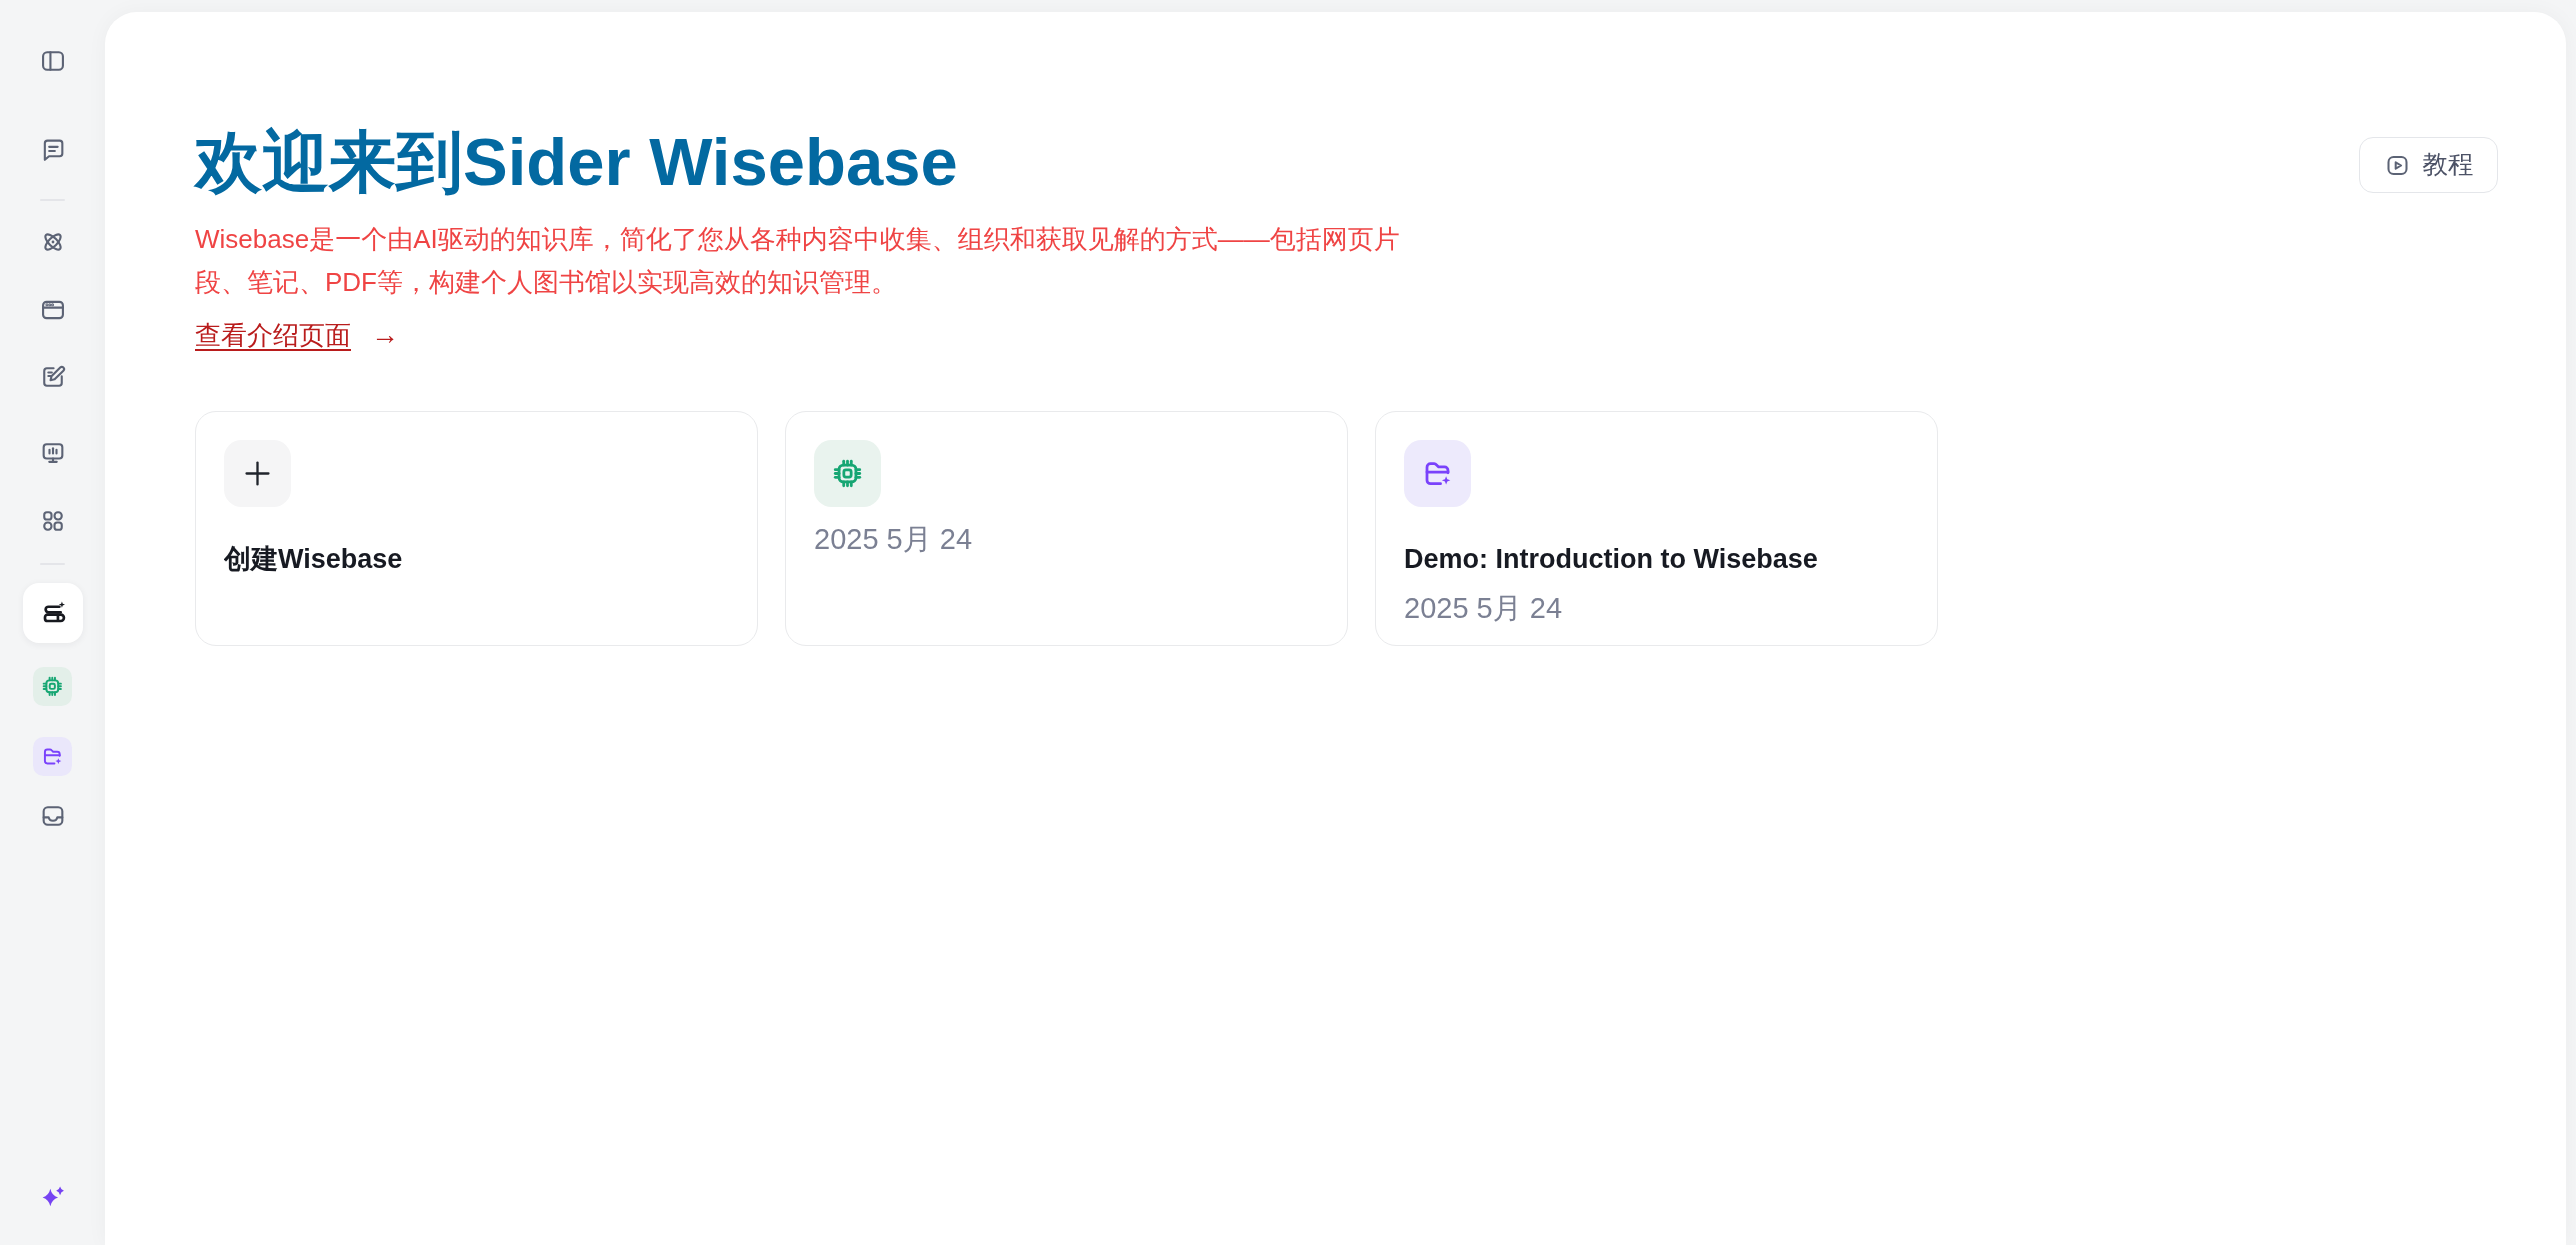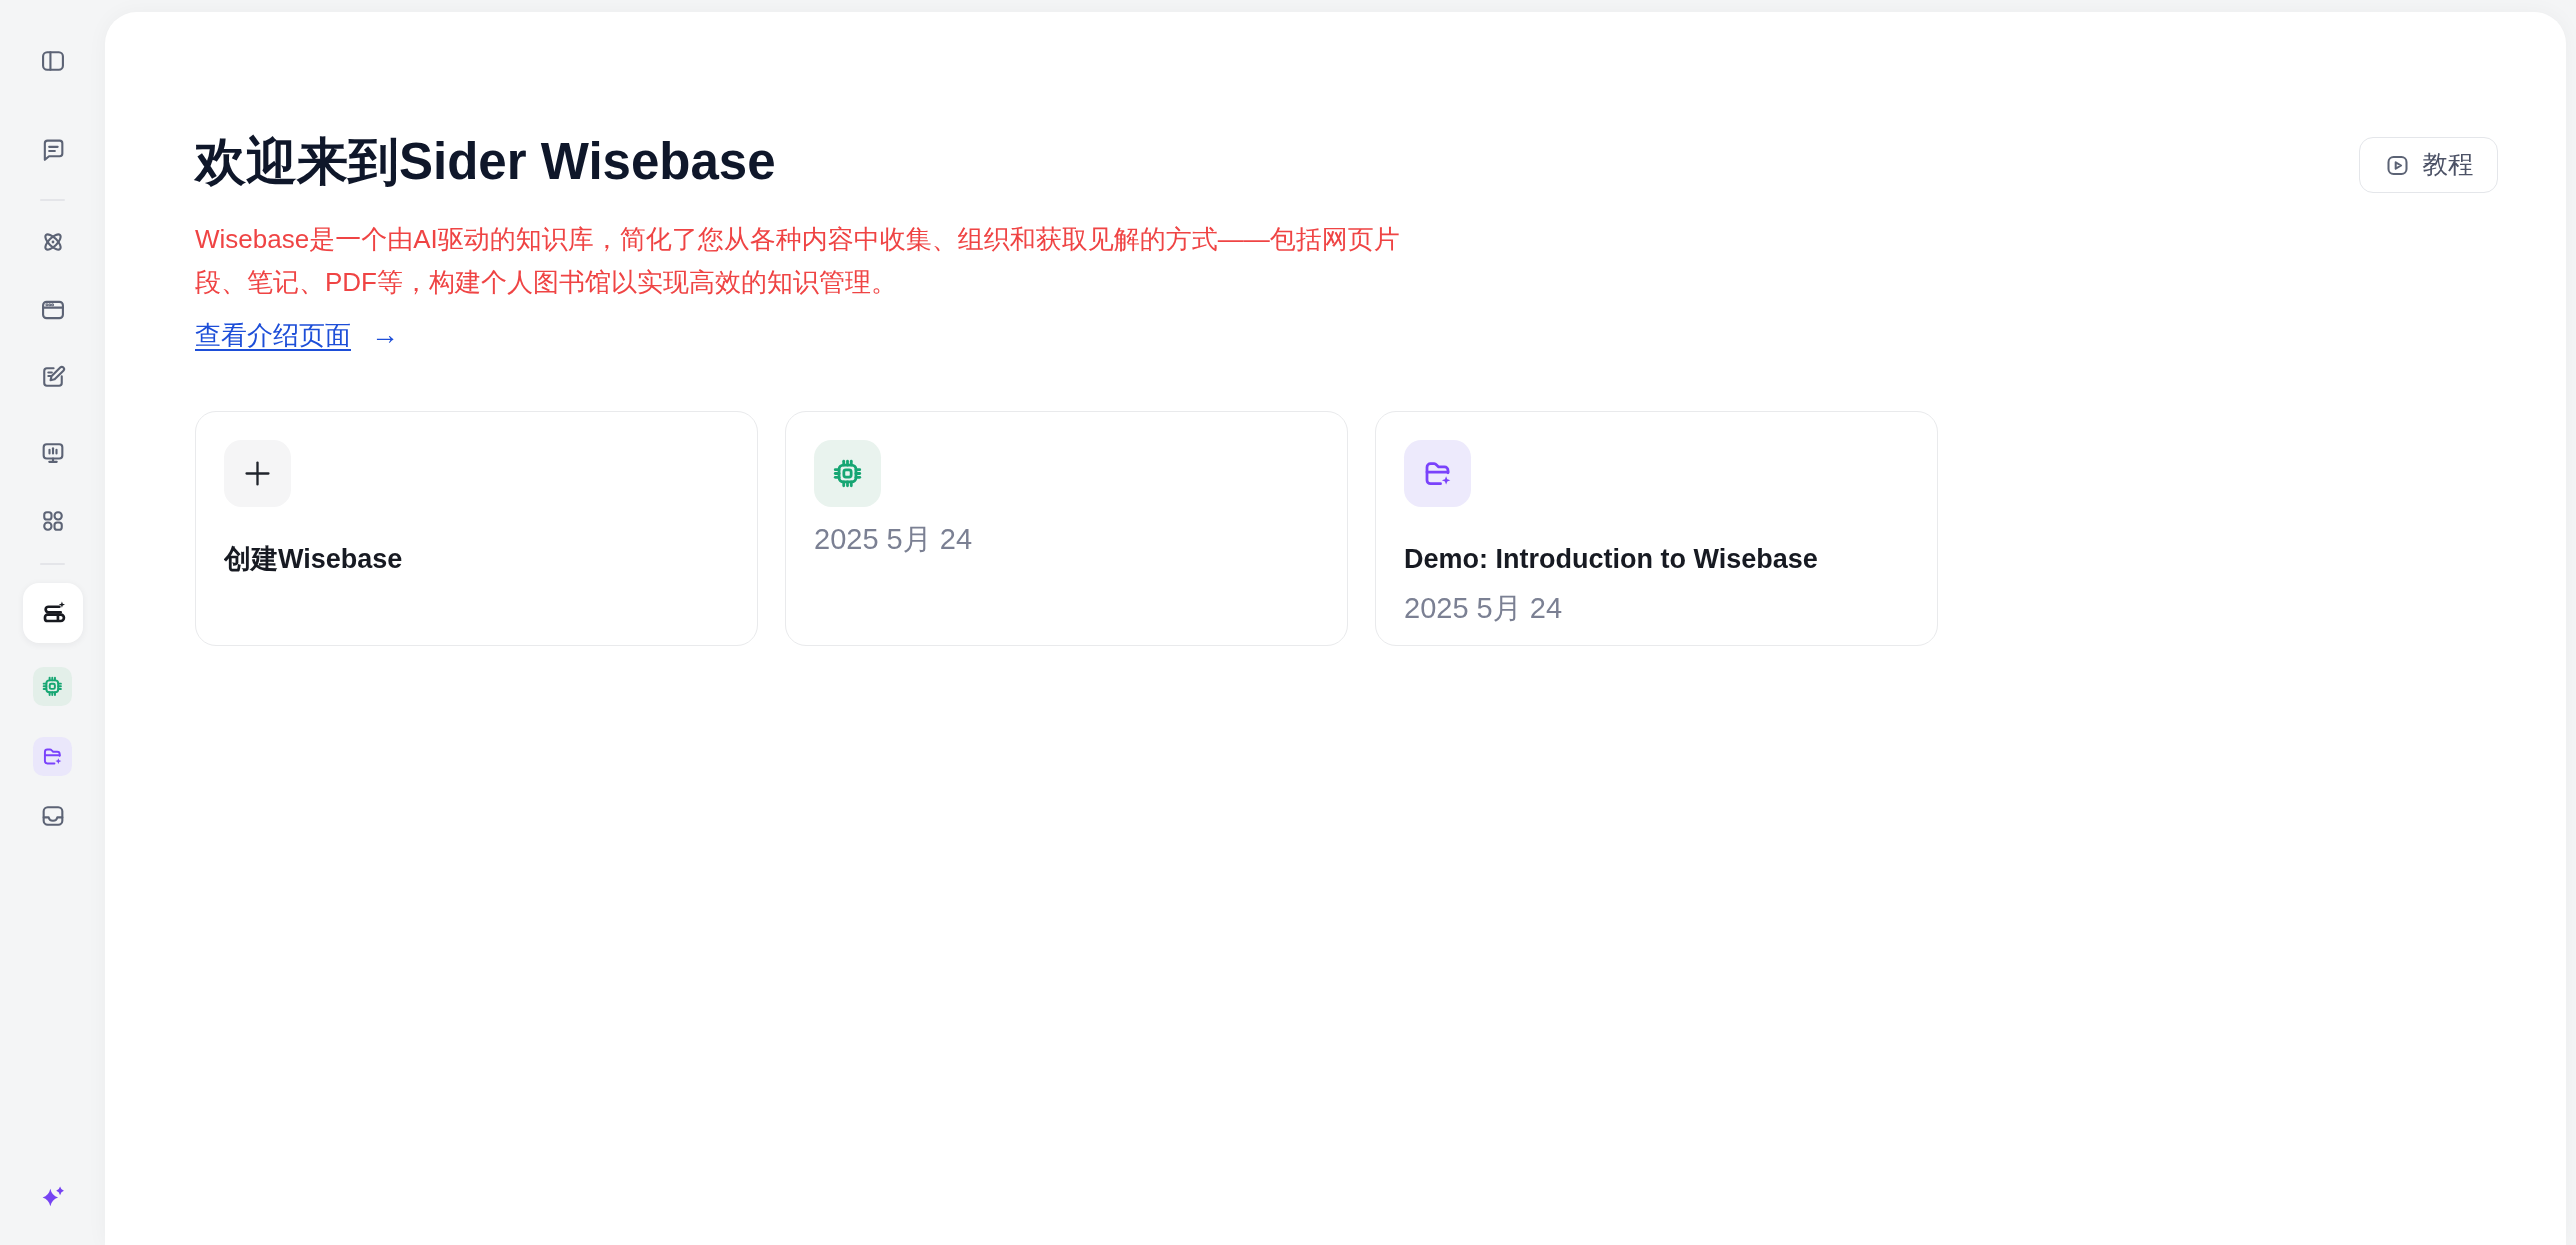--- a/index.html
+++ b/index.html
@@ -57,40 +57,40 @@
   .main{
     position:absolute;left:105px;top:12.3px;right:9.7px;bottom:0;
     background:#ffffff;
     border-radius:32px 32px 0 0;
     box-shadow:0 0 21px rgba(25,30,45,.04);
     box-sizing:border-box;
     padding:123px 68px 0 90px;
   }
   .header-row{display:flex;align-items:flex-start;}
   .page-title{
-    font-size:51px;line-height:54px;font-weight:700;color:#0f172a;letter-spacing:0;
+    font-size:67px;line-height:54px;font-weight:700;color:#0369a1;letter-spacing:0;
     margin:0;flex:0 0 auto;
   }
   .header-spacer{flex:1 1 auto;}
   .tutorial-btn{
     display:flex;align-items:center;gap:11.4px;
     height:56px;padding:0 24px;margin-top:1.8px;
     background:#ffffff;border:1.8px solid #e4e6ea;border-radius:14px;
     font-size:25.4px;color:#4c5266;cursor:pointer;flex:0 0 auto;
   }
   .tutorial-btn svg{width:27px;height:27px;stroke:#5c6375;fill:none;stroke-width:1.8;stroke-linecap:round;stroke-linejoin:round;}
 
   .intro-desc{
     max-width:1246px;margin:24.6px 0 0 0;
     font-size:26px;line-height:43px;color:#ef4444;
     word-break:break-all;
   }
   .intro-link{
     display:inline-flex;align-items:center;gap:20px;
-    margin-top:14px;font-size:26px;color:#1d4ed8;cursor:pointer;text-decoration:none;
+    margin-top:14px;font-size:26px;color:#b91c1c;cursor:pointer;text-decoration:none;
   }
   .intro-link .link-text{text-decoration:underline;text-underline-offset:5.3px;text-decoration-thickness:1.8px;}
   .intro-link .link-arrow{text-decoration:none;font-size:28px;}
 
   
   .cards-row{display:flex;gap:27px;margin-top:58px;}
   .card{
     width:563px;height:235px;box-sizing:border-box;
     border:1.8px solid #e9eaec;border-radius:21px;background:#ffffff;
     padding:28px;cursor:pointer;

